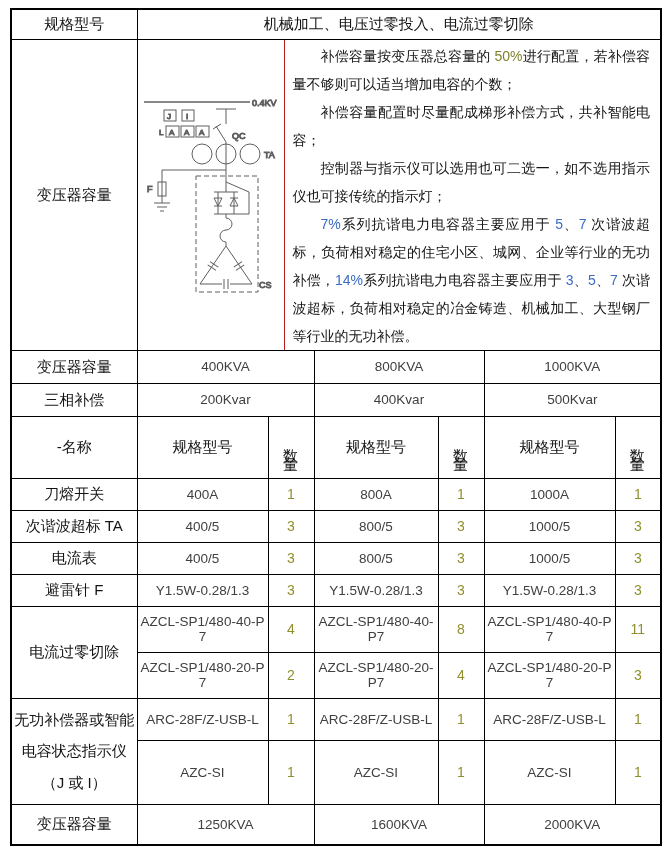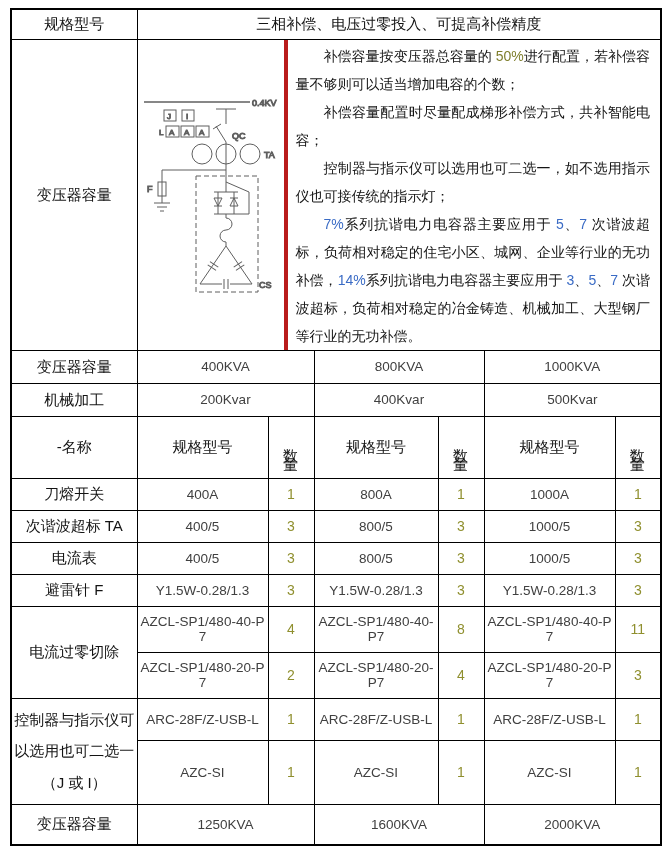--- a/index.html
+++ b/index.html
@@ -11,21 +11,21 @@
   .latin{font-size:13.5px;color:#404040;letter-spacing:0;}
   .qty{font-size:14px;color:var(--qty-color,#8f8f2e);}
   .lbl{font-size:15px;line-height:1.6;}
   .biglbl{line-height:2.1;}
   .qty-head{writing-mode:vertical-rl;text-orientation:upright;letter-spacing:9px;
     display:inline-block;line-height:1;font-size:15px;}
   .h30{height:30px}.h310{height:310px}.h33{height:33px}.h62{height:62px}.h32{height:32px}
   .h46{height:46px}.h42{height:42px}.h64{height:64px}.h41{height:41px}
   .wiring-td{padding:0;vertical-align:top;}
   .wiring-flex{display:flex;height:310px;}
-  .diagram-box{width:146px;border-right:4px solid #b91c1c;flex:0 0 146px;}
+  .diagram-box{width:146px;border-right:1px solid #b91c1c;flex:0 0 146px;}
   .notes{flex:1;padding:2px 10px 0 8px;text-align:left;}
   .notes p{margin:0;text-indent:2em;text-align:justify;font-size:14px;line-height:28px;
     color:#141414;}
   svg text{font-family:"Liberation Sans",sans-serif;fill:#555;}
   svg{display:block;}
 </style>
 </head>
 <body>
 
 <table>
@@ -35,21 +35,21 @@
       <col style="width:46px">
     <col style="width:124px">
       <col style="width:46px">
       <col style="width:131px">
     <col style="width:46px">
   </colgroup>
 
   <tbody>
       <tr class="h30">
     <td class="lbl">规格型号</td>
-    <td colspan="6">三相补偿、电压过零投入、可提高补偿精度</td>
+    <td colspan="6">机械加工、电压过零投入、电流过零切除</td>
   </tr>
 
   <tr class="h310">
     <td class="lbl">变压器容量</td>
     <td colspan="6" class="wiring-td">
       <div class="wiring-flex">
         <div class="diagram-box">
           <svg width="146" height="310" viewBox="0 0 146 310" fill="none" stroke="#5f5f5f" stroke-width="1">
 
             <g>
@@ -146,21 +146,21 @@
     </td>
   </tr>
 
   <tr class="h33">
     <td class="lbl">变压器容量</td>
     <td colspan="2" class="latin">400KVA</td>
     <td colspan="2" class="latin">800KVA</td>
     <td colspan="2" class="latin">1000KVA</td>
   </tr>
   <tr class="h33">
-    <td class="lbl">机械加工</td>
+    <td class="lbl">三相补偿</td>
     <td colspan="2" class="latin">200Kvar</td>
     <td colspan="2" class="latin">400Kvar</td>
     <td colspan="2" class="latin">500Kvar</td>
   </tr>
 
   <tr class="h62">
     <td class="lbl">-名称</td>
     <td>规格型号</td>
     <td><span class="qty-head">数量</span></td>
     <td>规格型号</td>
@@ -218,21 +218,21 @@
   <tr class="h46">
     <td class="latin">AZCL-SP1/480-20-P7</td>
     <td class="qty">2</td>
     <td class="latin">AZCL-SP1/480-20-P7</td>
     <td class="qty">4</td>
     <td class="latin">AZCL-SP1/480-20-P7</td>
     <td class="qty">3</td>
   </tr>
 
   <tr class="h42">
-    <td class="lbl biglbl" rowspan="2">控制器与指示仪可以选用也可二选一（J 或 I）</td>
+    <td class="lbl biglbl" rowspan="2">无功补偿器或智能电容状态指示仪（J 或 I）</td>
     <td class="latin">ARC-28F/Z-USB-L</td>
     <td class="qty">1</td>
     <td class="latin">ARC-28F/Z-USB-L</td>
     <td class="qty">1</td>
     <td class="latin">ARC-28F/Z-USB-L</td>
     <td class="qty">1</td>
   </tr>
   <tr class="h64">
     <td class="latin">AZC-SI</td>
     <td class="qty">1</td>

